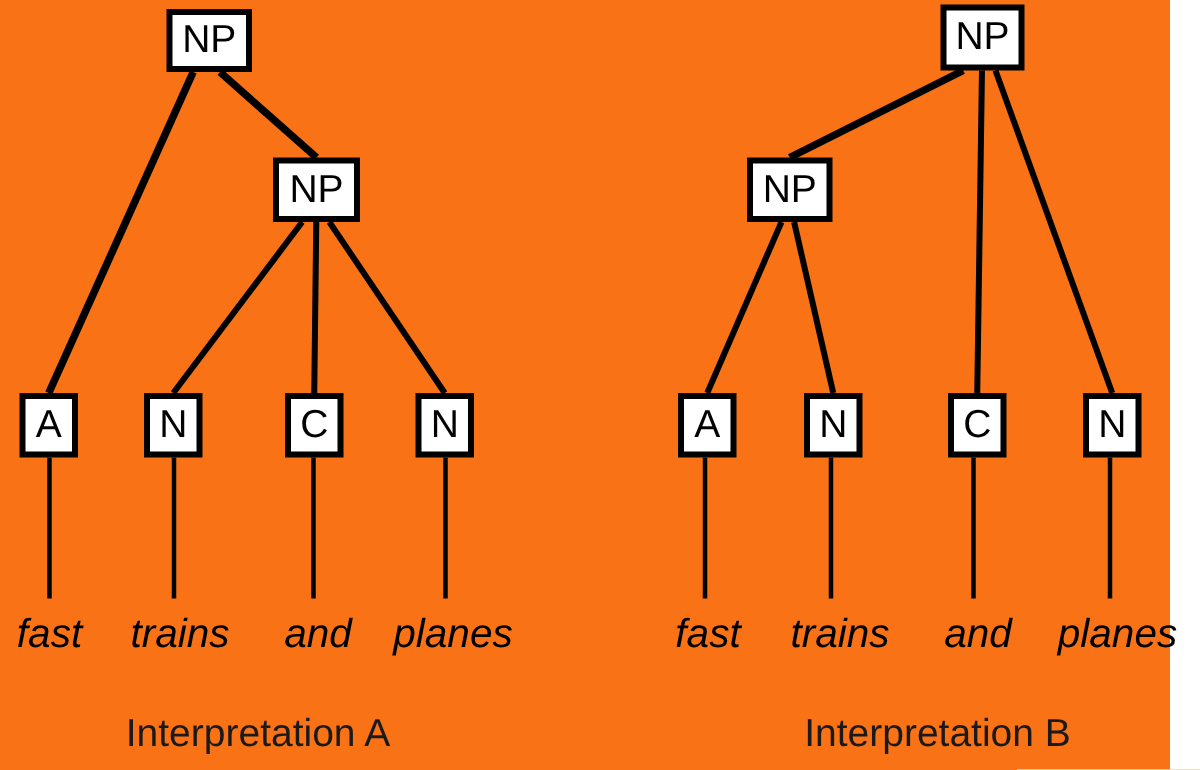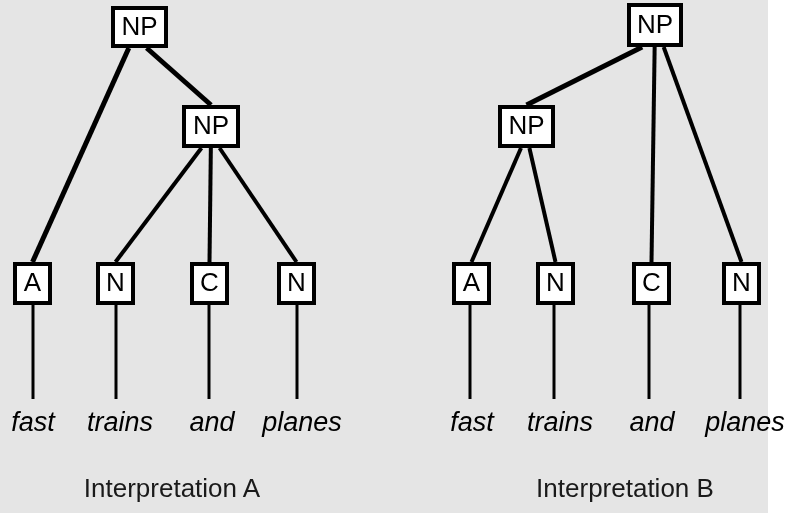--- a/index.html
+++ b/index.html
@@ -12,21 +12,22 @@
     width: 800px;
     height: 513px;
     font-family: "Liberation Sans", sans-serif;
     color: #000000;
     overflow: hidden;
   }
   #figure-root {
     position: relative;
     width: 768px;
     height: 513px;
-    background: #e5e5e5;
+    background: #f97316;
+    padding-left: 12px;
   }
   svg#tree-canvas {
     position: absolute;
     top: 0;
     left: 0;
     width: 800px;
     height: 513px;
     display: block;
   }
   .node-box rect {

